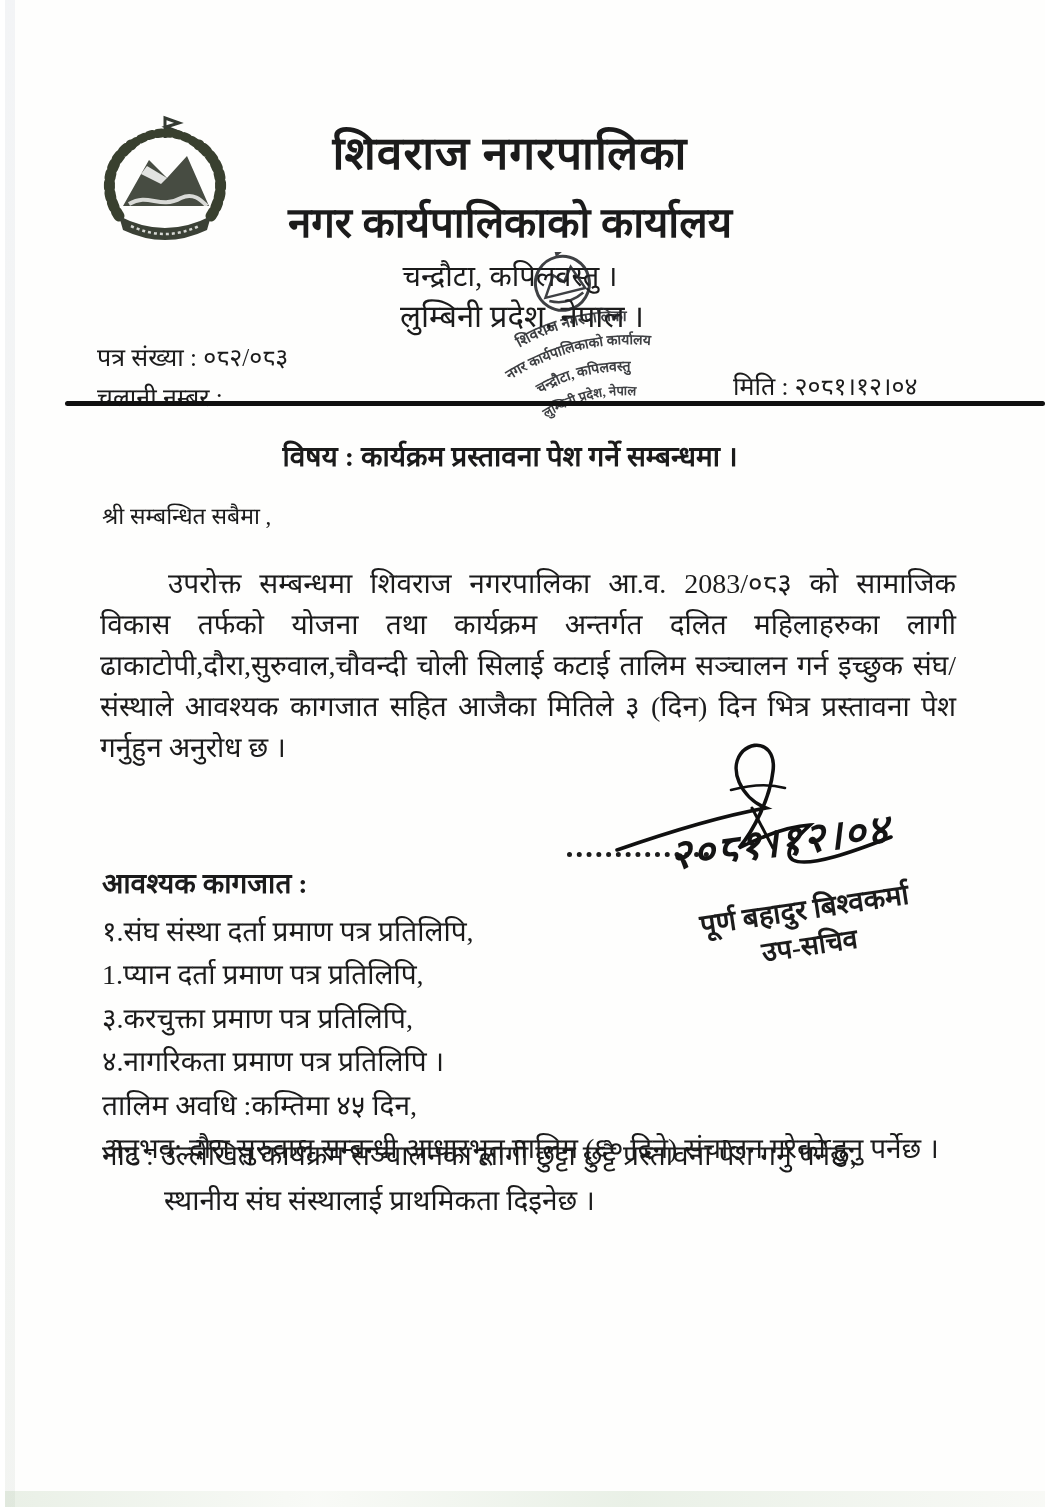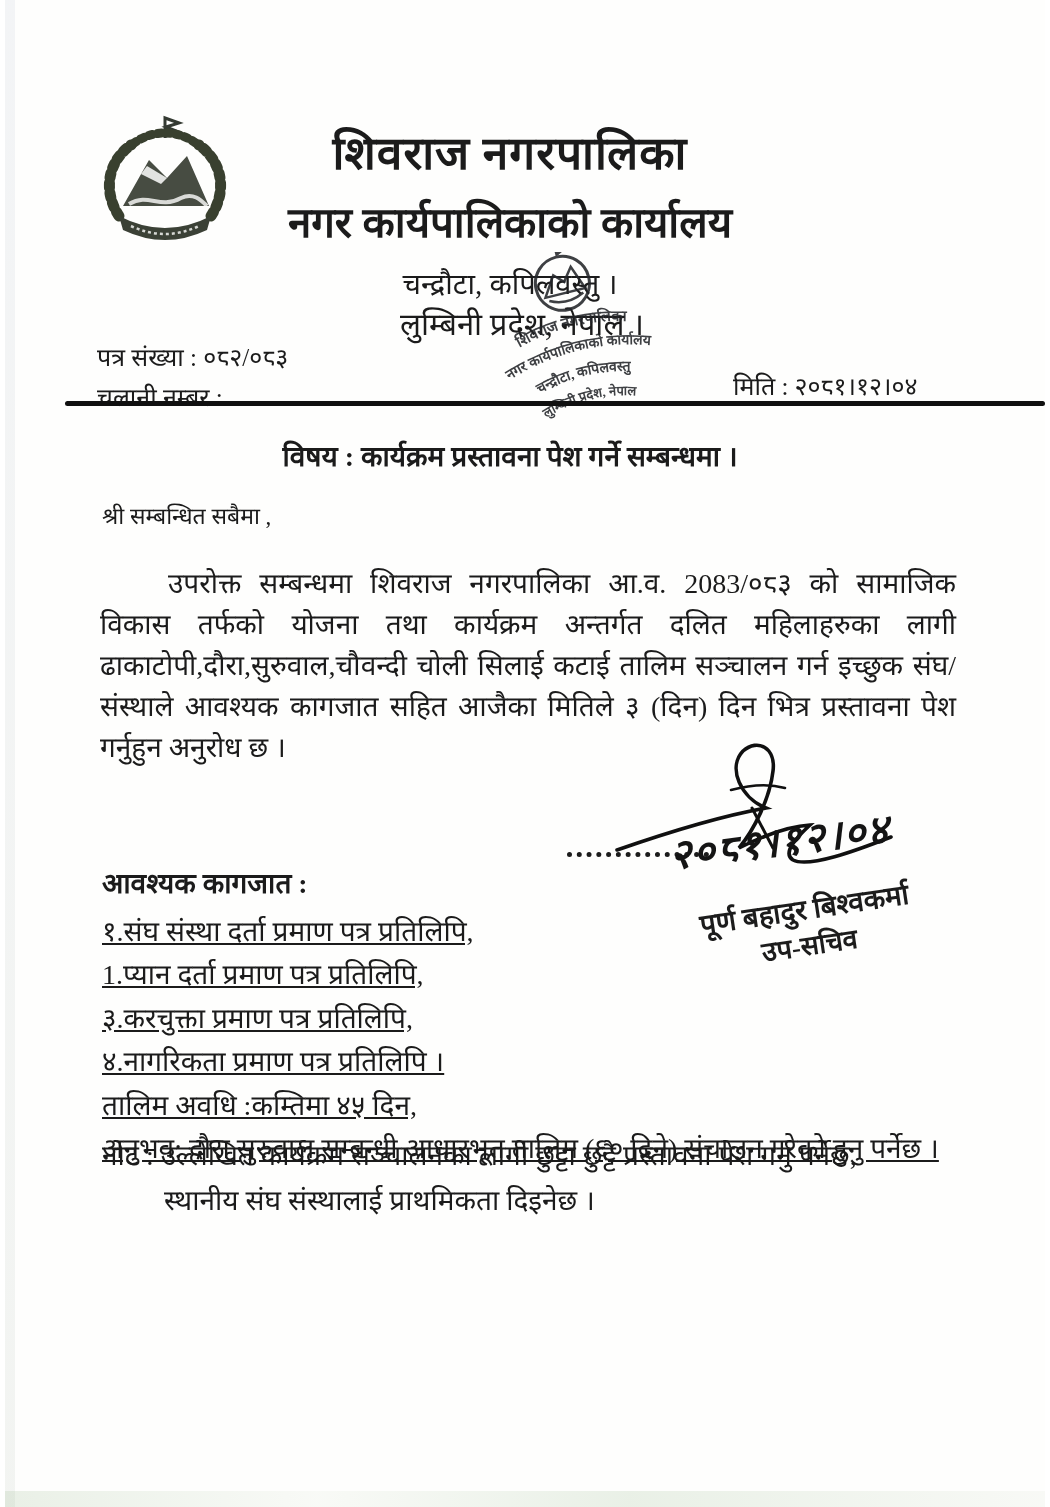--- a/index.html
+++ b/index.html
@@ -16,21 +16,21 @@
   .scan-edge-left { position:absolute; left:0; top:0; width:10px; height:100%;
     background:linear-gradient(180deg, rgba(210,215,225,.25), rgba(190,200,190,.18)); }
   .scan-edge-bottom { position:absolute; left:0; bottom:0; width:100%; height:16px;
     background:linear-gradient(90deg, rgba(160,190,150,.22), rgba(200,215,190,.10) 30%, rgba(150,185,140,.20) 60%, rgba(205,215,195,.12)); }
 
   .emblem { position:absolute; left:84px; top:114px; width:152px; height:142px; }
 
   .title-block { position:absolute; left:0px; width:1010px; top:120px; text-align:center; }
   .municipality { font-size:46px; font-weight:700; letter-spacing:1px; }
   .office       { font-size:42px; font-weight:700; margin-top:10px; }
-  .addr         { font-size:29px; margin-top:14px;font-family:Liberation Serif, serif; }
+  .addr         { font-size:29px; margin-top:6px;font-family:Liberation Serif, serif; }
   .addr2        { font-size:31px; margin-top:0;padding-left:24px; }
 
   .round-stamp { position:absolute; left:452px; top:252px; width:236px; height:180px; opacity:.88; }
   .round-stamp text { font-family:"Liberation Serif","DejaVu Serif",serif; font-weight:700; fill:#24262a; }
 
   .meta-left  { position:absolute; left:92px; top:338px; font-size:25px; line-height:40px; }
   .meta-date  { position:absolute; left:728px; top:368px; font-size:25px; }
 
   .rule { position:absolute; left:60px; top:401px; width:980px; height:5px; background:#101010; border-radius:3px; }
 
@@ -47,21 +47,21 @@
   .hand-date { position:absolute; left:664px; top:812px; font-size:41px; font-style:italic;
     font-weight:600; transform:rotate(-7deg); letter-spacing:2px; color:#141414; }
 
   .name-stamp { position:absolute; left:672px; top:892px; width:260px; text-align:center;
     transform:rotate(-8.5deg); font-size:28px; font-weight:700; line-height:36px; color:#1c1c1c; }
   .name-stamp .title-line { font-size:27px; }
 
   .docs { position:absolute; left:97px; top:862px; width:860px; font-size:28px; line-height:43.5px; }
   .docs-heading { font-weight:600; text-underline-offset:7px;
     text-decoration-thickness:2px; margin-bottom:4px; display:inline-block; }
-  .doc-line { white-space:nowrap;text-decoration:underline; }
+  .doc-line { white-space:nowrap; }
 
   .note { position:absolute; left:97px; top:1133px; width:880px; font-size:28px; line-height:45px; }
   .note-line2 { padding-left:62px; }
 </style>
 </head>
 <body>
 
 <div class="page">
   <div class="scan-edge-left"></div>
   <div class="scan-edge-bottom"></div>

